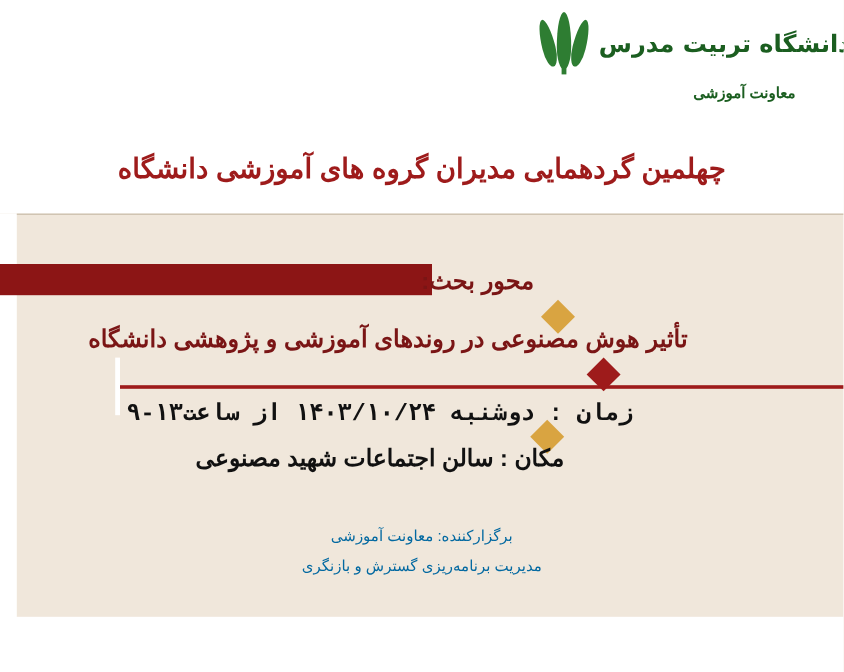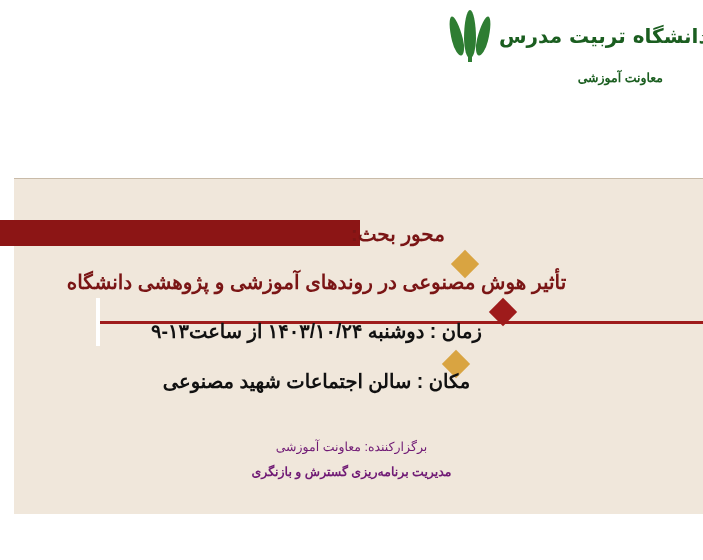--- a/index.html
+++ b/index.html
@@ -178,21 +178,21 @@
     color: #7a1515;
     font-size: 20px;
     font-weight: bold;
     text-align: right;
     white-space: nowrap;
   }
   .topic-text {
     position: absolute;
     top: 92px;
     right: 0;
-    width: 703px;
+    width: 577px;
     padding-left: 60px;
     padding-right: 130px;
     box-sizing: border-box;
     color: #7a1515;
     font-size: 20px;
     font-weight: bold;
     text-align: center;
     white-space: nowrap;
   }
   .meta-line {
@@ -201,37 +201,37 @@
     width: 703px;
     padding-left: 60px;
     padding-right: 130px;
     box-sizing: border-box;
     color: #111111;
     font-size: 19.5px;
     font-weight: bold;
     text-align: center;
     white-space: nowrap;
   }
-  .meta-line.time  { top: 142px; }
+  .meta-line.time  { top: 154px; font-family: Liberation Mono, monospace; }
   .meta-line.place { top: 192px; }
 
   .organizer {
     position: absolute;
     right: 0;
     width: 703px;
     text-align: center;
-    color: #701a75;
+    color: #0369a1;
     font-size: 12.5px;
     line-height: 1.9;
     padding-left: 40px;
     padding-right: 40px;
     box-sizing: border-box;
   }
   .organizer.o1 { top: 258px; }
-  .organizer.o2 { top: 283px; font-weight: bold; }
+  .organizer.o2 { top: 283px; }
 
   .panel-bottom-white {
     position: absolute;
     left: 0;
     bottom: 0;
     width: 703px;
     height: 46px;
     background: #ffffff;
   }
 </style>
@@ -248,20 +248,21 @@
           <span class="leaf l1"></span>
           <span class="leaf l2"></span>
           <span class="leaf l3"></span>
           <span class="stem"></span>
         </div>
       </div>
       <div class="logo-sub">معاونت آموزشی</div>
     </div>
   </div>
 
+  <div class="main-title">چهلمین گردهمایی مدیران گروه های آموزشی دانشگاه</div>
 
   <div class="panel">
     <div class="panel-left-strip"></div>
     <div class="panel-inner-border"></div>
 
     <div class="bar-dark"></div>
     <div class="rule-thin"></div>
     <div class="rule-notch"></div>
 
     <div class="diamond d1"></div>

